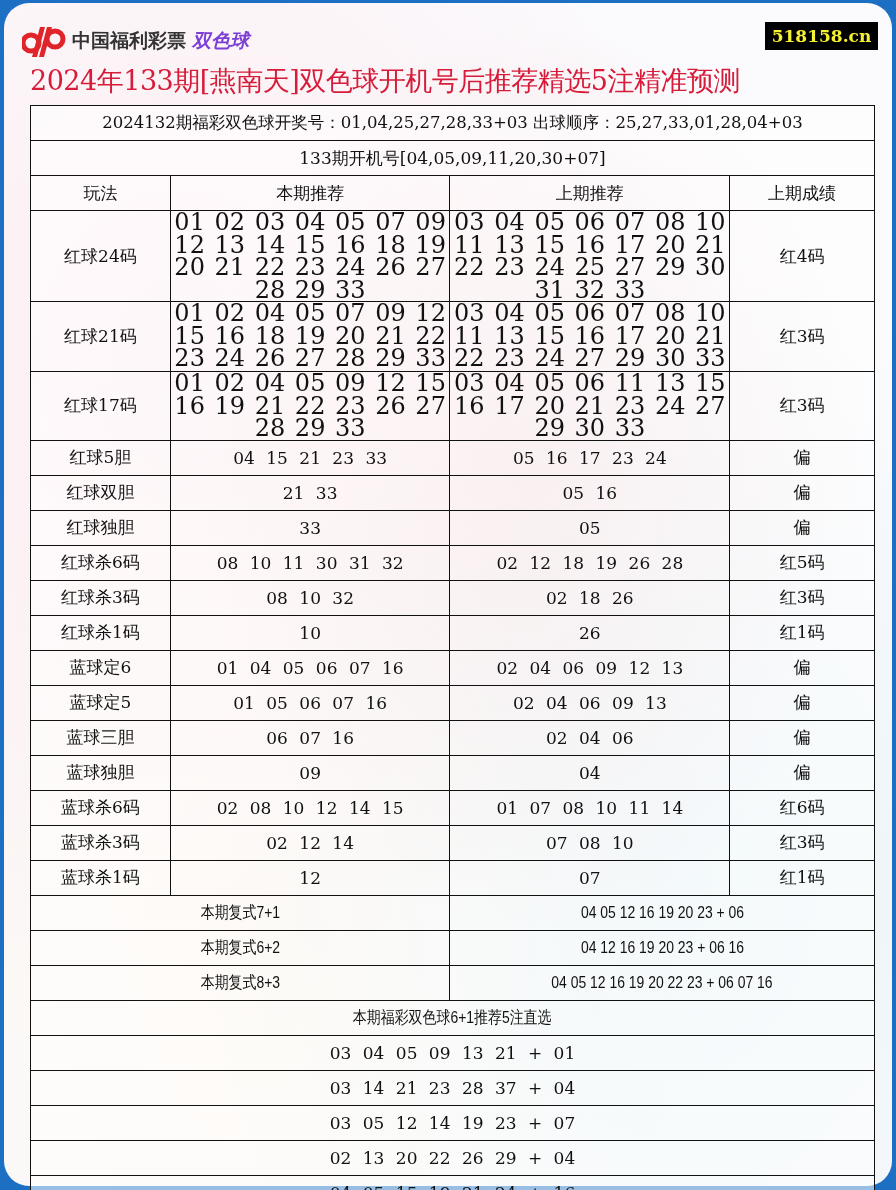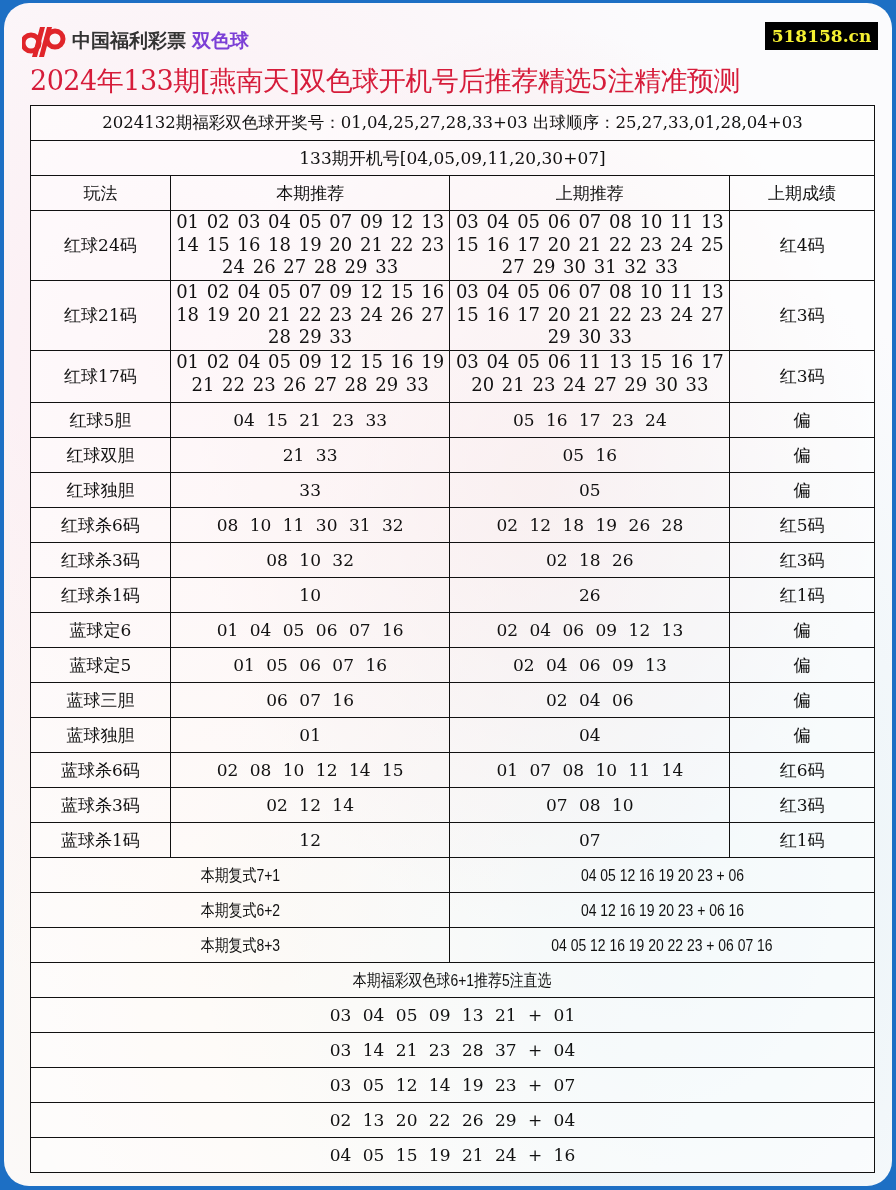--- a/index.html
+++ b/index.html
@@ -27,21 +27,21 @@
     display: flex; align-items: center; gap: 6px;
   }
   .logo-mark {
     width: 44px; height: 36px; position: relative;
   }
   .logo-text-main {
     font-family: "DejaVu Sans", sans-serif; font-weight: bold;
     font-size: 19px; color: #333; letter-spacing: 0px;
   }
   .logo-text-ssq {
-    font-family: "DejaVu Sans", sans-serif; font-weight: bold; 
+    font-family: "DejaVu Sans", sans-serif; font-weight: bold; font-style: italic;
     font-size: 19px; color: #7b3fd6;
   }
   .site-badge {
     position: absolute; left: 761px; top: 19px; width: 113px; height: 28px;
     background: #000; color: #f5f032;
     font-family: "DejaVu Serif", serif; font-weight: bold; font-size: 17px;
     display: flex; align-items: center; justify-content: center;
   }
   .page-title {
     position: absolute; left: 26px; top: 60px; width: 850px;
@@ -63,21 +63,21 @@
     white-space: nowrap;
   }
   .row35 td { height: 35px; }
   td.nums-multi {
     text-align: center;
     vertical-align: top !important;
     white-space: normal !important;
     line-height: 22.5px;
     padding: 0 2px 0 2px !important;
     word-spacing: 2px;
-    font-size: 18px;
+    font-size: 24px;
     margin-top: 8px;
   }
   .condensed { font-family: "Liberation Sans Narrow", "Liberation Sans", sans-serif; transform: scaleX(0.82); display: inline-block; }
   .spaced { word-spacing: 6px; }
 </style>
 </head>
 <body>
 
 <div class="frame">
   <div class="header">
@@ -186,21 +186,21 @@
       <td>偏</td>
     </tr>
     <tr class="row35">
       <td>蓝球三胆</td>
       <td class="spaced">06 07 16</td>
       <td class="spaced">02 04 06</td>
       <td>偏</td>
     </tr>
     <tr class="row35">
       <td>蓝球独胆</td>
-      <td class="spaced">01</td>
+      <td class="spaced">09</td>
       <td class="spaced">04</td>
       <td>偏</td>
     </tr>
     <tr class="row35">
       <td>蓝球杀6码</td>
       <td class="spaced">02 08 10 12 14 15</td>
       <td class="spaced">01 07 08 10 11 14</td>
       <td>红6码</td>
     </tr>
     <tr class="row35">

